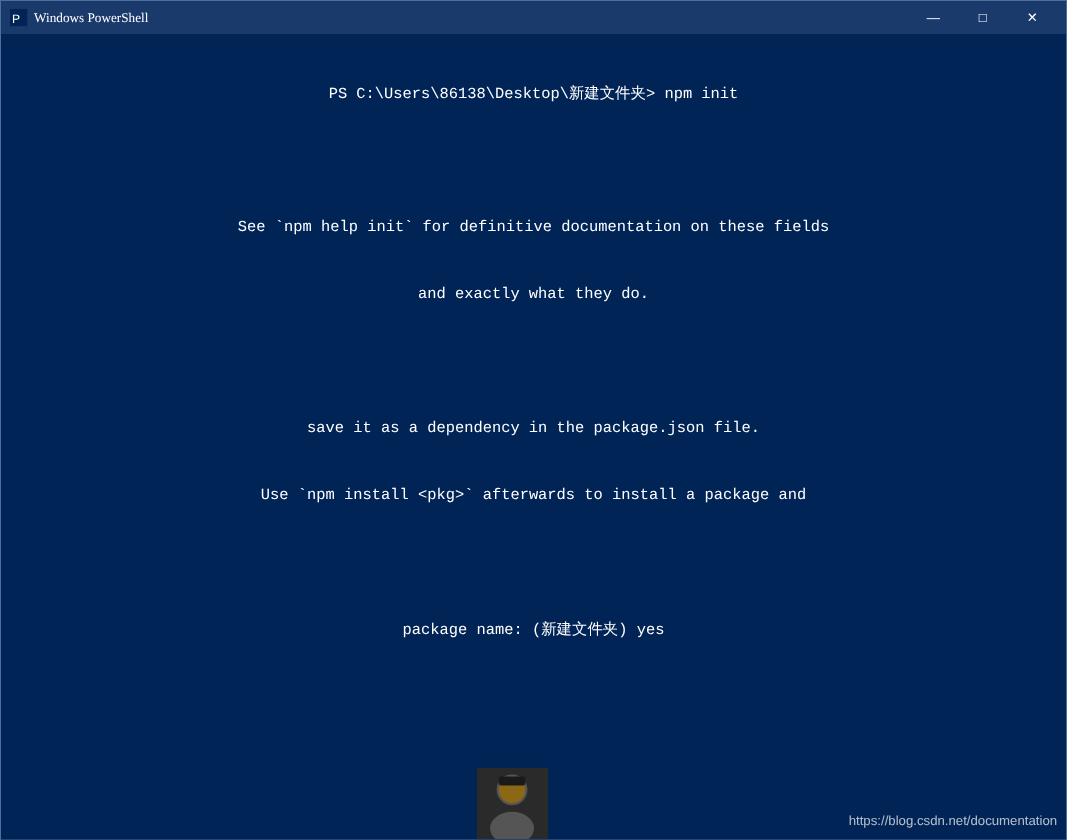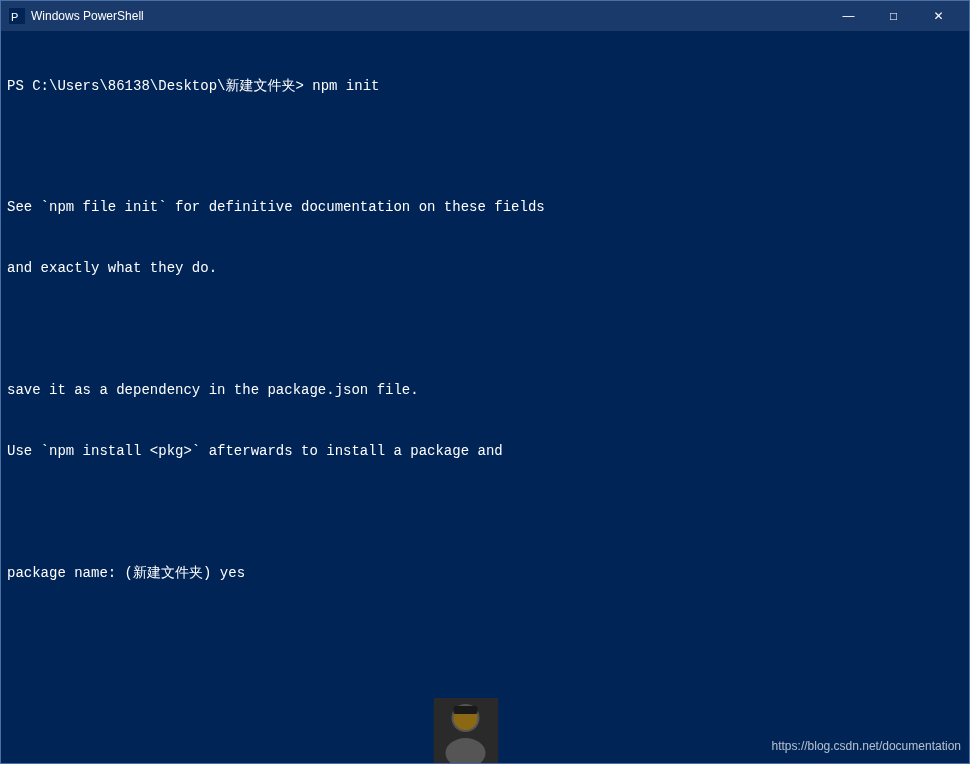--- a/index.html
+++ b/index.html
@@ -43,21 +43,21 @@
     }
 
     .titlebar-icon svg {
       width: 16px;
       height: 16px;
     }
 
     .titlebar-title {
       color: white;
       font-size: 12px;
-      font-family: Liberation Sans, sans-serif;
+      font-family: Liberation Serif, serif;
       flex: 1;
     }
 
     .titlebar-controls {
       display: flex;
       gap: 0;
     }
 
     .titlebar-btn {
       width: 45px;
@@ -87,20 +87,21 @@
     .terminal-content {
       white-space: pre;
       font-family: 'Courier New', Courier, monospace;
       font-size: 14px;
       line-height: 1.45;
     }
 
     .line {
       display: block;
       white-space: pre;
+      text-align: center;
     }
 
     .watermark {
       position: absolute;
       bottom: 8px;
       right: 8px;
       color: rgba(255,255,255,0.7);
       font-size: 12px;
       font-family: Arial, sans-serif;
     }
@@ -131,21 +132,21 @@
       <button class="titlebar-btn">—</button>
       <button class="titlebar-btn">□</button>
       <button class="titlebar-btn close">✕</button>
     </div>
   </div>
 
   <div class="terminal-body">
     <div class="terminal-content">
       <span class="line">PS C:\Users\86138\Desktop\新建文件夹&gt; npm init</span>
       <span class="line"> </span>
-      <span class="line">See `npm file init` for definitive documentation on these fields</span>
+      <span class="line">See `npm help init` for definitive documentation on these fields</span>
       <span class="line">and exactly what they do.</span>
       <span class="line"> </span>
       <span class="line">save it as a dependency in the package.json file.</span>
       <span class="line">Use `npm install &lt;pkg&gt;` afterwards to install a package and</span>
       <span class="line"> </span>
       <span class="line">package name: (新建文件夹) yes</span>
       
       
       
       

